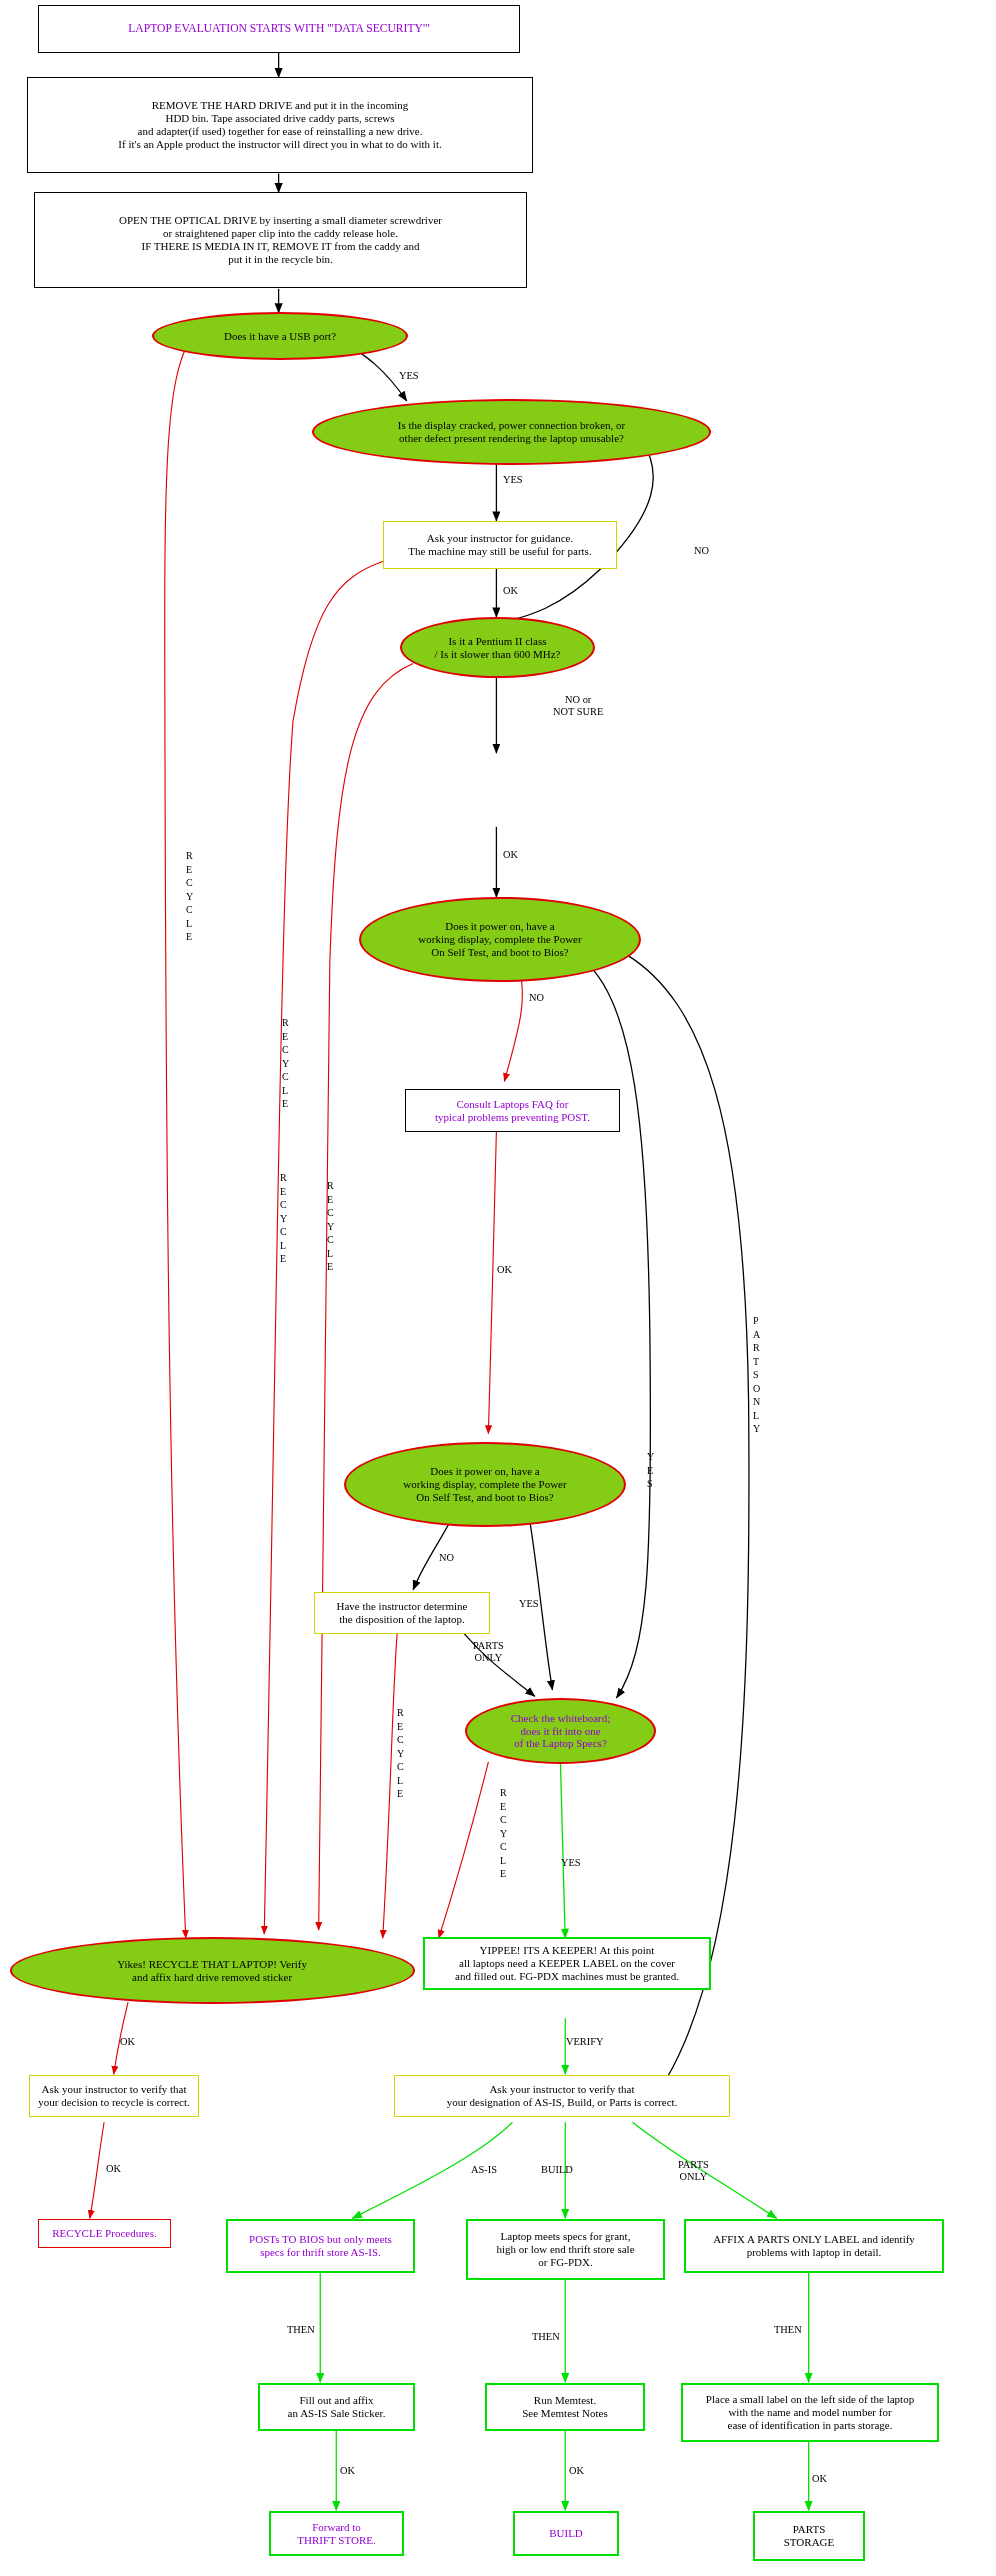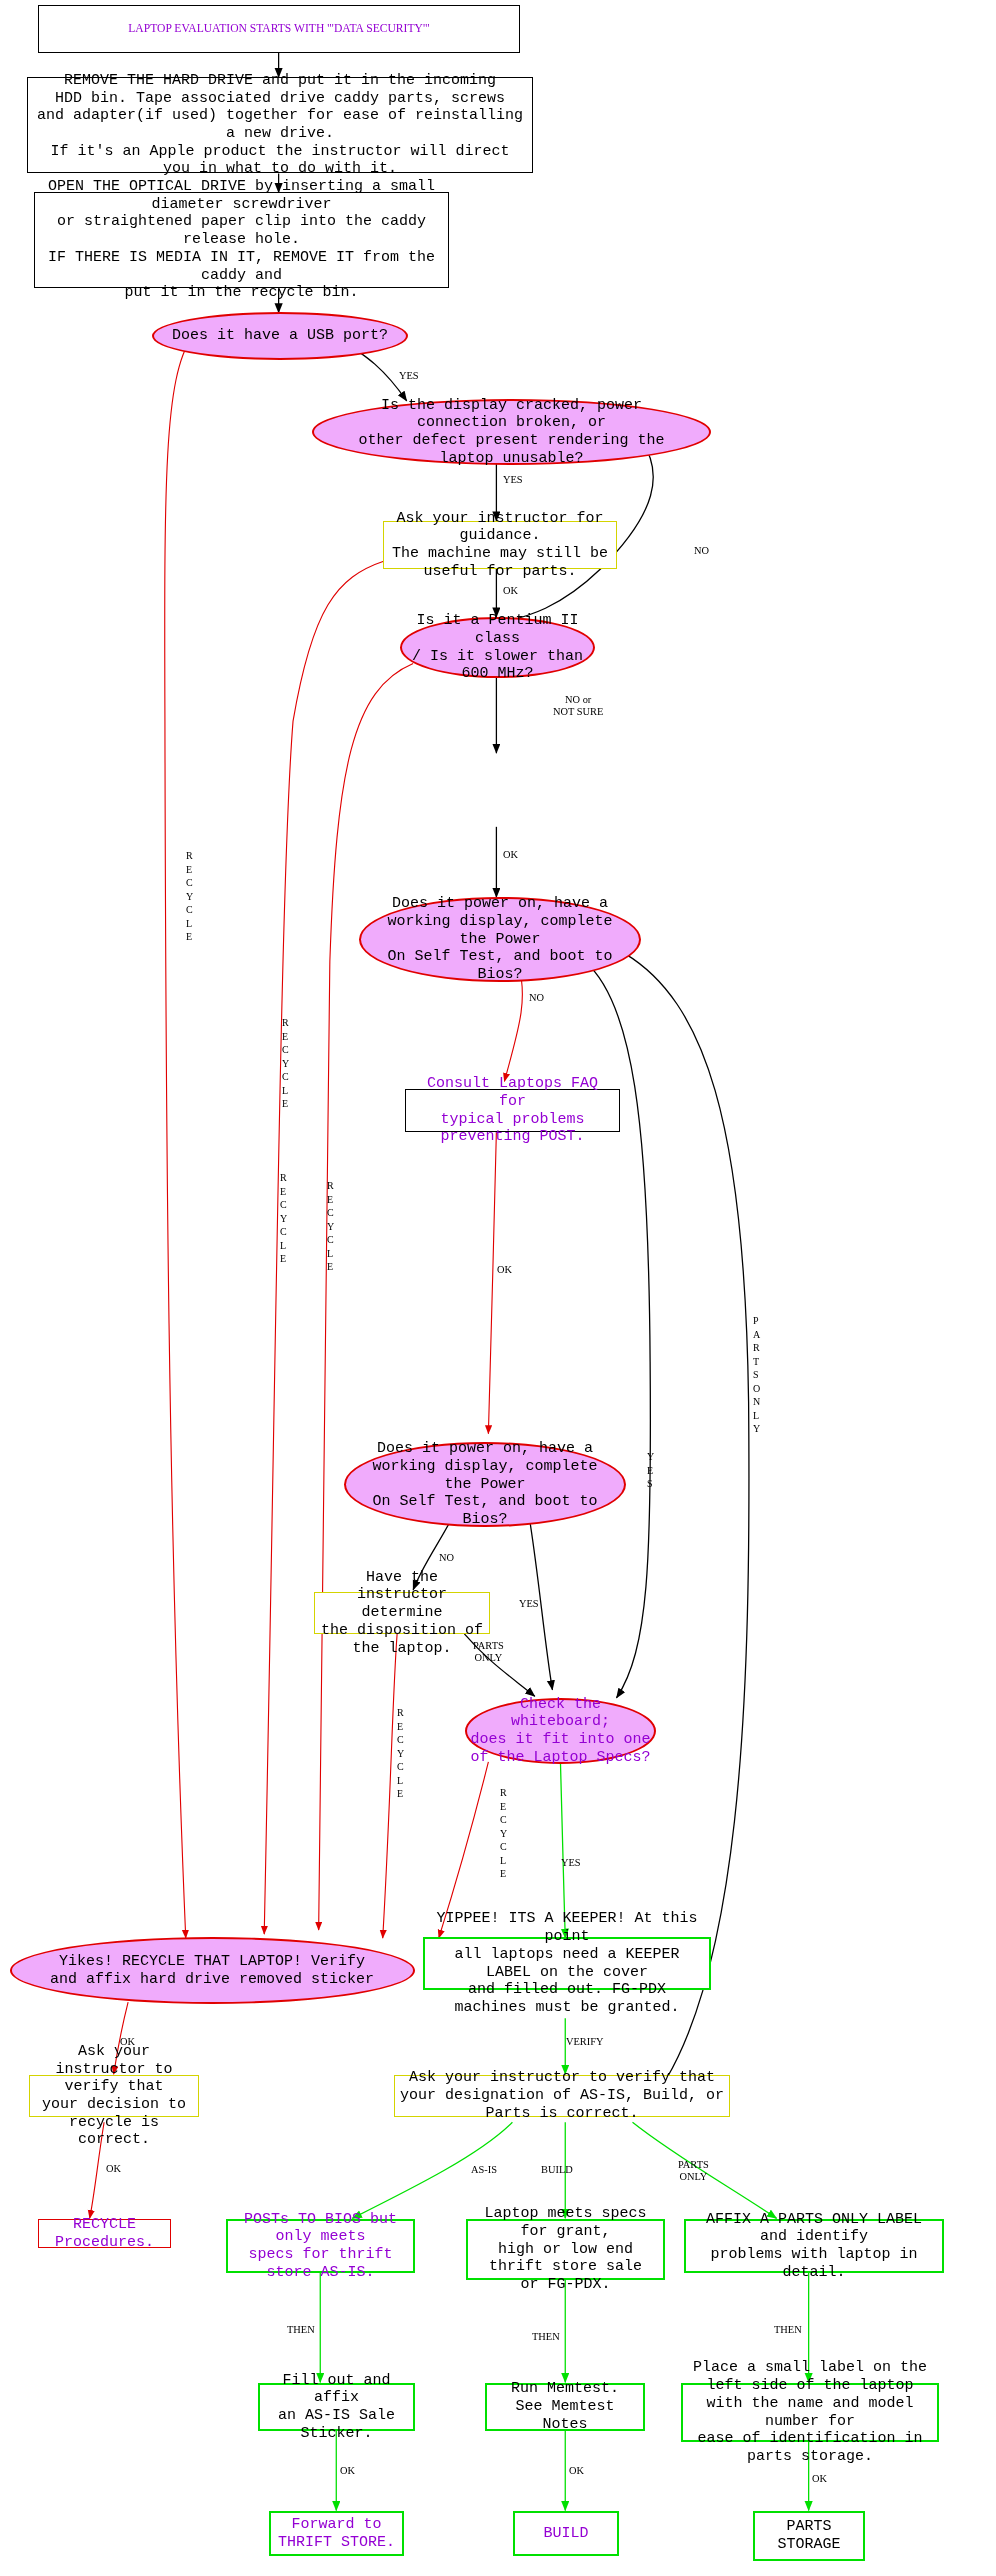--- a/index.html
+++ b/index.html
@@ -45,27 +45,27 @@
     border: 2px solid #00e000;
     background: #ffffff;
   }
   .box-red {
     border: 1.2px solid #e00000;
     background: #ffffff;
   }
   .ell-red {
     border: 2px solid #e00000;
     border-radius: 50%;
-    background: #f0abfc;
+    background: #84cc16;
   }
   .t-black { color: #000000; }
   .t-purple { color: #9400d3; }
 
   .fs14 { font-size: 11.6px; }
-  .fs13 { font-size: 15px; font-family: Liberation Mono, monospace; }
+  .fs13 { font-size: 11px; }
 
   .edge-label {
     position: absolute;
     font-family: "Liberation Serif", "DejaVu Serif", serif;
     font-size: 10.4px;
     color: #000000;
     white-space: pre-line;
     line-height: 1.12;
     text-align: center;
   }
@@ -165,21 +165,21 @@
     <path d="M1010,3048 C1010,3090 1010,3115 1010,3135" stroke="#00e000" stroke-width="1.6" fill="none" marker-end="url(#ar-green)"></path>
   </svg>
 
   <div class="node box fs14 t-purple" style="left:38px; top:4.8px; width:482px; height:48px;">LAPTOP EVALUATION STARTS WITH '"DATA SECURITY'"</div>
 
   <div class="node box fs13 t-black" style="left:27px; top:77px; width:506px; height:96px; padding:4.8px;">REMOVE THE HARD DRIVE and put it in the incoming
 HDD bin. Tape associated drive caddy  parts, screws
 and adapter(if used) together for ease of reinstalling a new drive.
 If it's an Apple product the instructor will direct you in what to do with it.</div>
 
-  <div class="node box fs13 t-black" style="left:34px; top:192px; width:415px; height:96px; padding:4.8px;">OPEN THE OPTICAL DRIVE by inserting a small diameter screwdriver
+  <div class="node box fs13 t-black" style="left:34px; top:192px; width:493px; height:96px; padding:4.8px;">OPEN THE OPTICAL DRIVE by inserting a small diameter screwdriver
 or straightened paper clip into the caddy release hole.
 IF THERE IS MEDIA IN IT, REMOVE IT from the caddy and
 put it in the recycle bin.</div>
 
   <div class="node ell-red fs13 t-black" style="left:152px; top:312px; width:256px; height:48px;">Does it have a USB port?</div>
 
   <div class="node ell-red fs13 t-black" style="left:312px; top:399px; width:399px; height:66px; padding:0 19px;">Is the display cracked, power connection broken, or
 other defect present rendering the laptop unusable?</div>
 
   <div class="node box-yellow fs13 t-black" style="left:383px; top:521px; width:234px; height:48px; padding:3.2px;">Ask your instructor for guidance.

